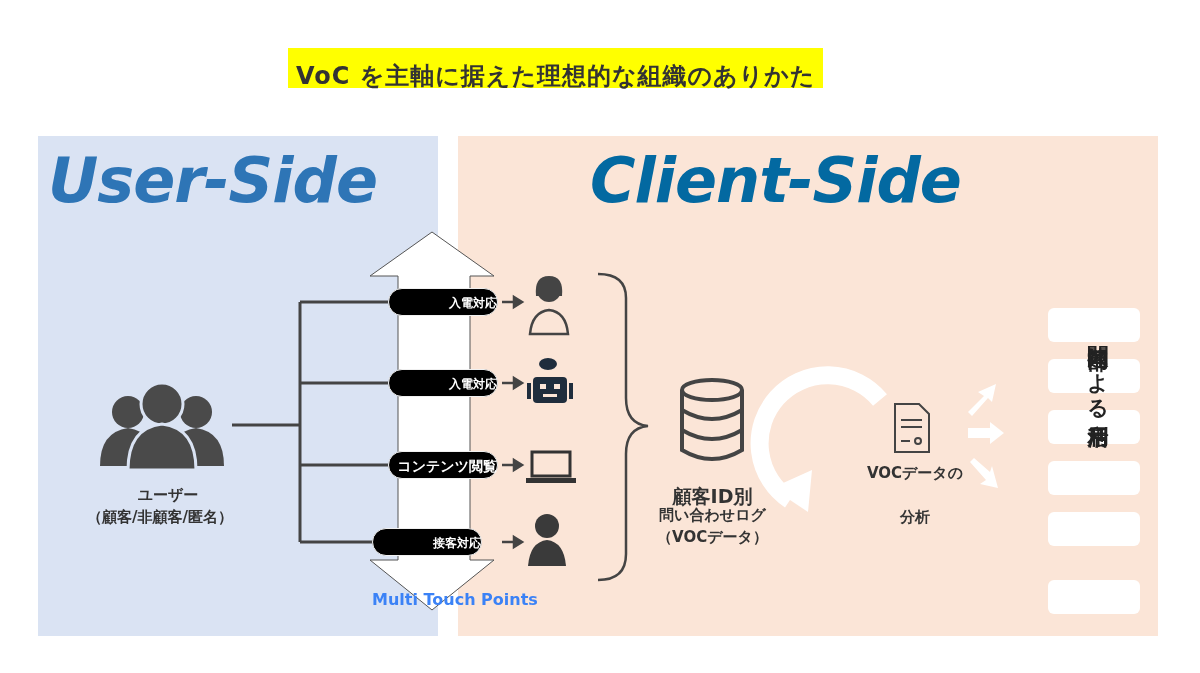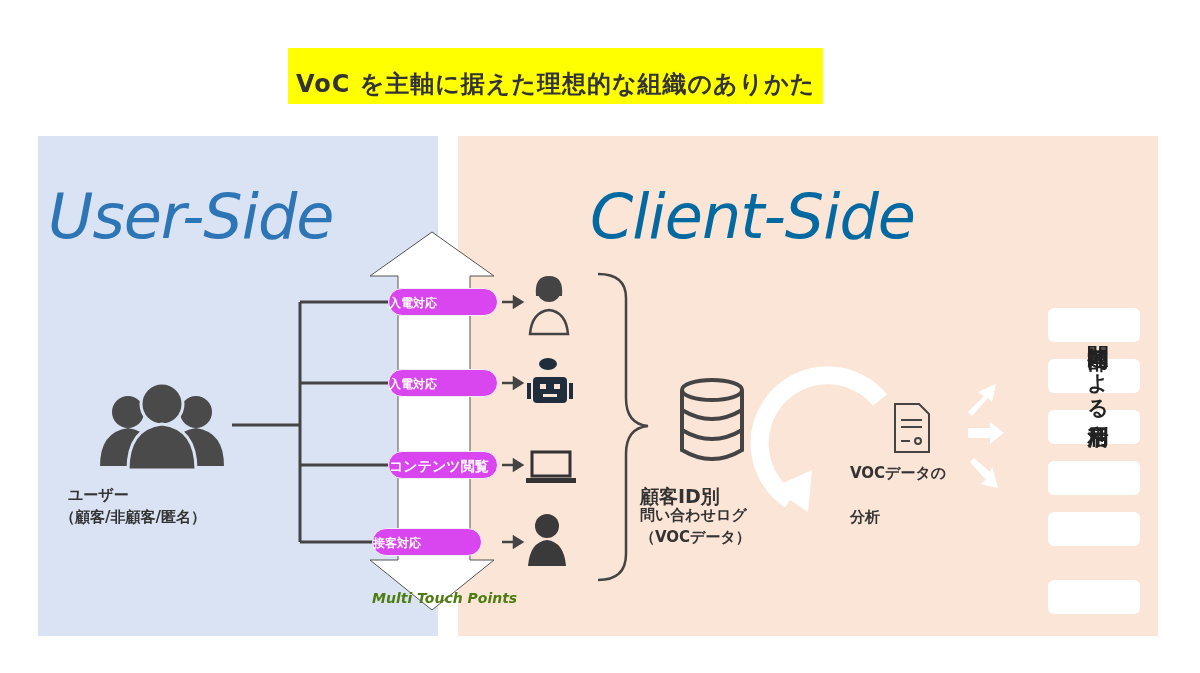--- a/index.html
+++ b/index.html
@@ -1,34 +1,34 @@
 <!DOCTYPE html>
 <html><head>
 <meta charset="utf-8">
 <style>
   html, body { margin:0; padding:0; background:#ffffff; }
   body { width:1200px; height:673px; position:relative; overflow:hidden;
          font-family:"DejaVu Sans", "Liberation Sans", sans-serif; }
-  .title { position:absolute; left:288px; top:48px; height:24px; padding:16px 8px;
+  .title { position:absolute; left:288px; top:48px; height:24px; padding:8px 8px;
            background:#ffff00; color:#333; font-size:24px; font-weight:bold;
            line-height:40px; white-space:nowrap; letter-spacing:1px;text-align:center; }
   .panel-user { position:absolute; left:38px; top:136px; width:400px; height:500px; background:#dae3f3; }
   .panel-client { position:absolute; left:458px; top:136px; width:700px; height:500px; background:#fbe5d7; }
-  .big-label { position:absolute; font-family:"DejaVu Sans", sans-serif; font-weight:normal;
-               font-style:italic; font-size:62px; letter-spacing:-1px; line-height:1;margin-top:36px; }
+  .big-label { position:absolute; font-family:"DejaVu Sans", sans-serif; font-weight:bold;
+               font-style:italic; font-size:62px; letter-spacing:-1px; line-height:1; }
   .lbl-user { left:48px; top:150px; color:#2e75b6; }
   .lbl-client { left:590px; top:150px; color:#0369a1; }
   svg.main { position:absolute; left:0; top:0; }
-  .pill { position:absolute; width:110px; height:28px; background:#d946ef; color:#fff;
-          border-radius:14px; font-size:12px; font-weight:bold; text-align:left; line-height:28px;
+  .pill { position:absolute; width:110px; height:28px; background:#000000; color:#fff;
+          border-radius:14px; font-size:12px; font-weight:bold; text-align:right; line-height:28px;
           border:1.5px solid #f0f0f0; box-sizing:border-box; }
-  .txt { position:absolute; color:#333; font-weight:bold; }
+  .txt { position:absolute; color:#333; font-weight:bold; text-align:center; }
   .vertical { position:absolute; left:1082px; top:330px; width:28px; font-size:21px; color:#222;
               font-weight:bold; line-height:24px; writing-mode:vertical-rl; letter-spacing:1px; }
-  .mtp { position:absolute; left:372px; top:590px; font-size:14px; font-style:italic; font-weight:bold; color:#4d7c0f; }
+  .mtp { position:absolute; left:372px; top:590px; font-size:16px; font-weight:bold; color:#3b82f6; }
   .slot { position:absolute; left:1048px; width:92px; height:34px; background:#fff; border-radius:6px; }
 </style>
 </head>
 <body>
 
 <div class="title">VoC を主軸に据えた理想的な組織のありかた</div>
 
 <div class="panel-user"></div>
 <div class="panel-client"></div>
 

